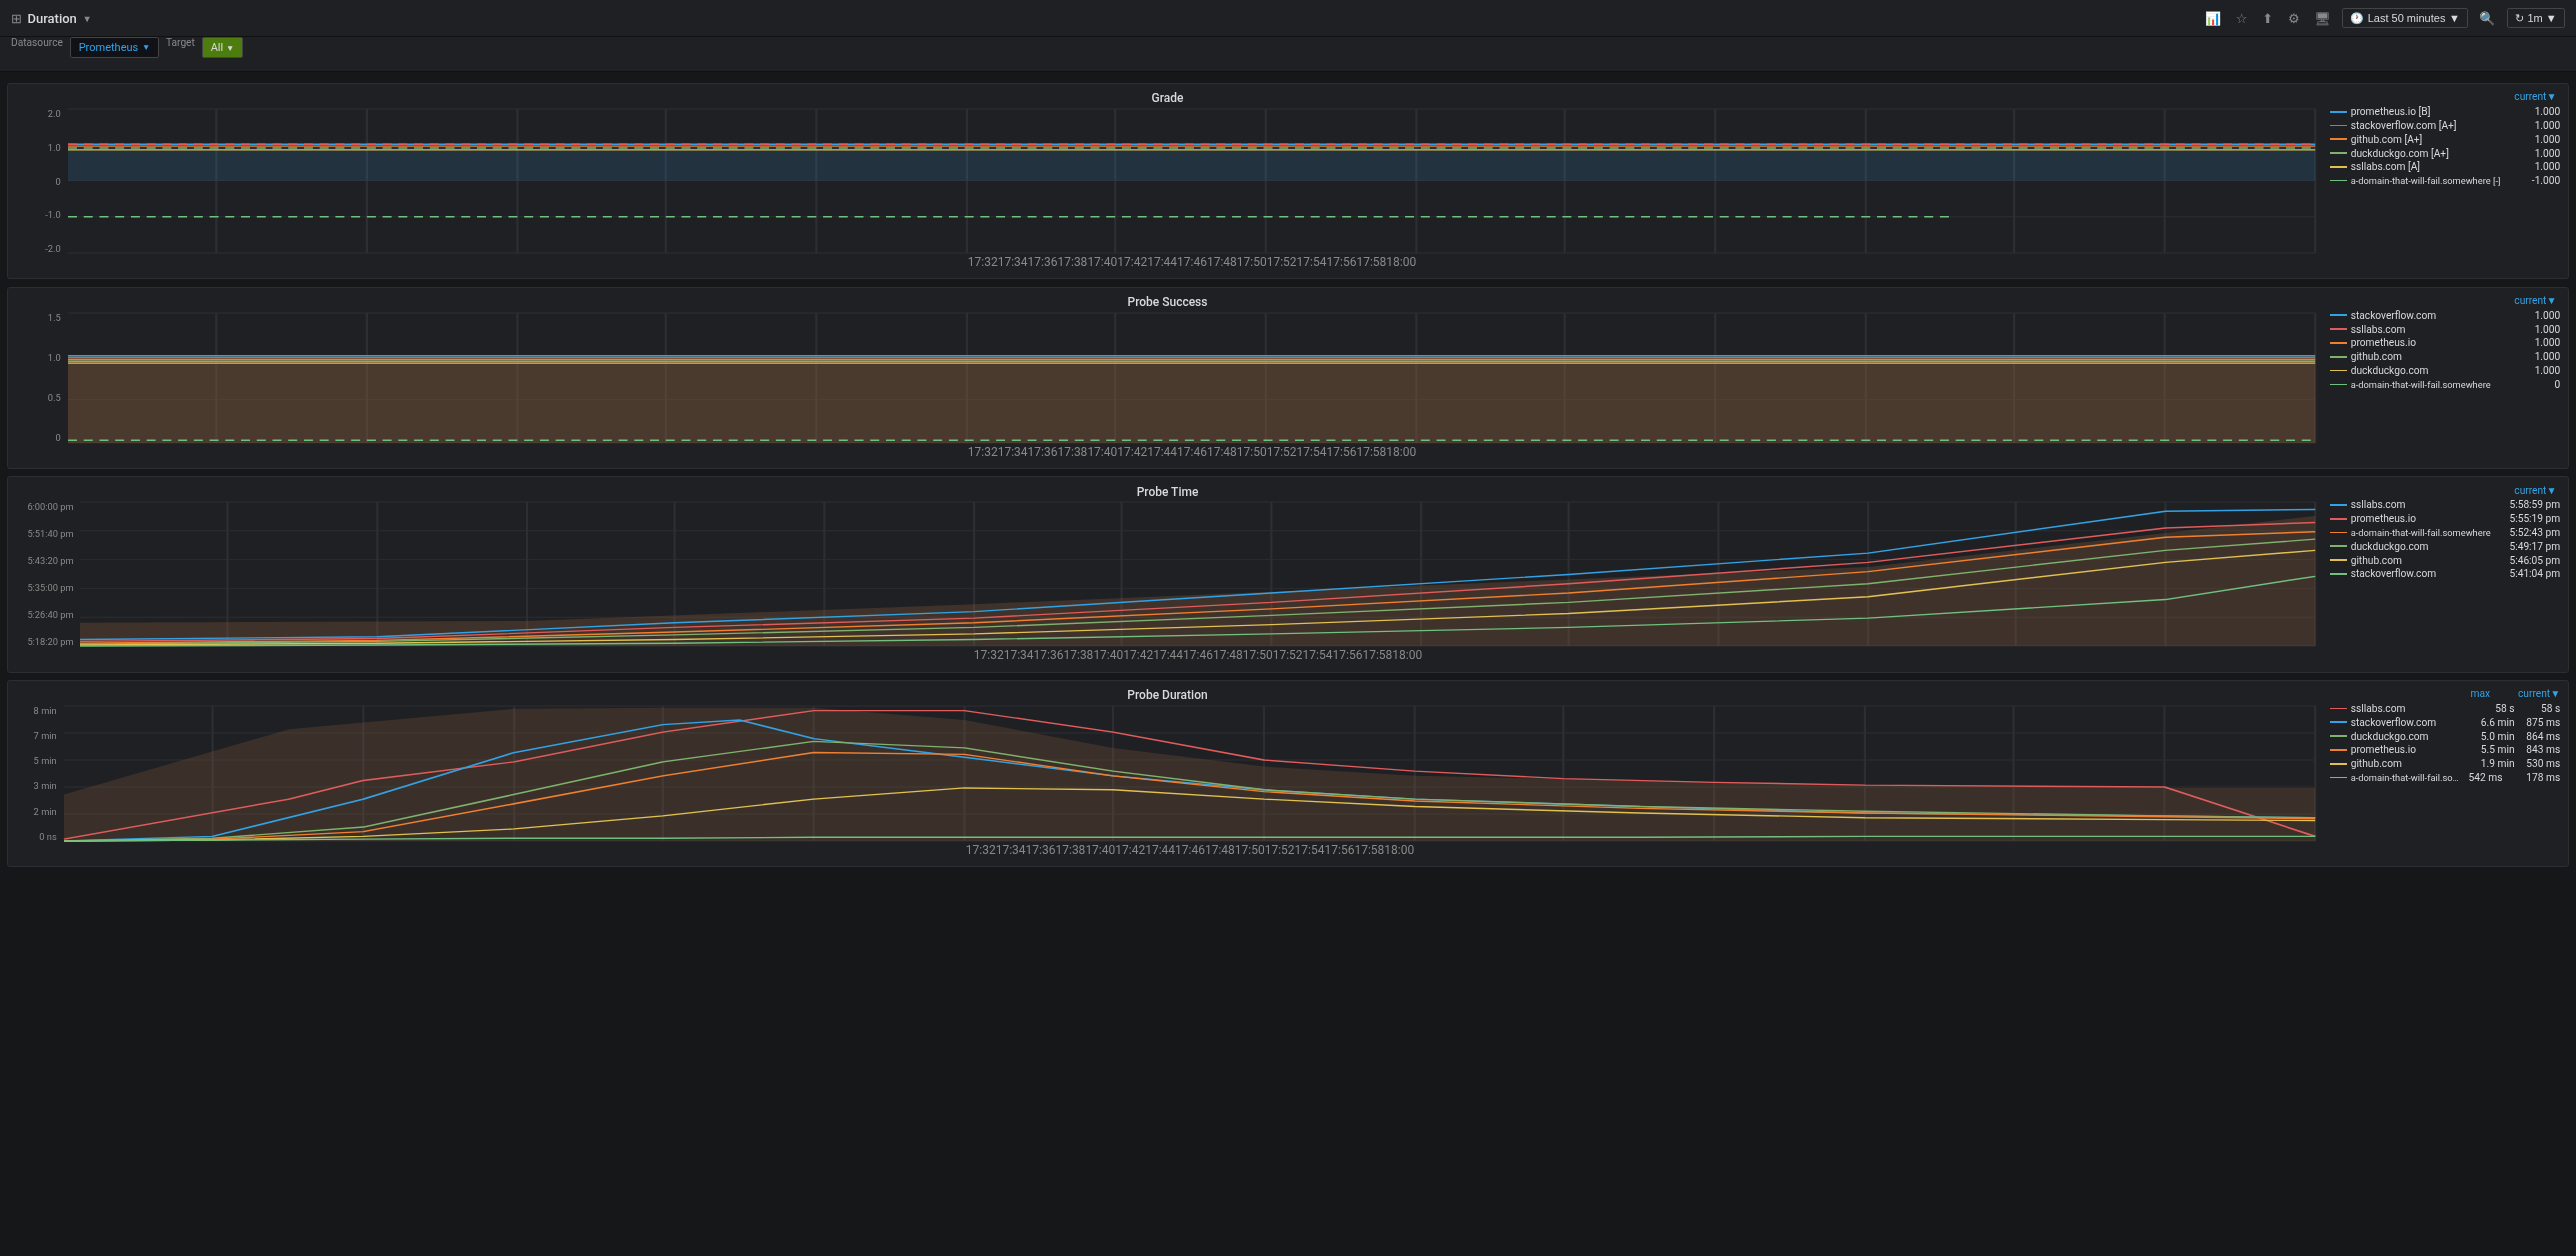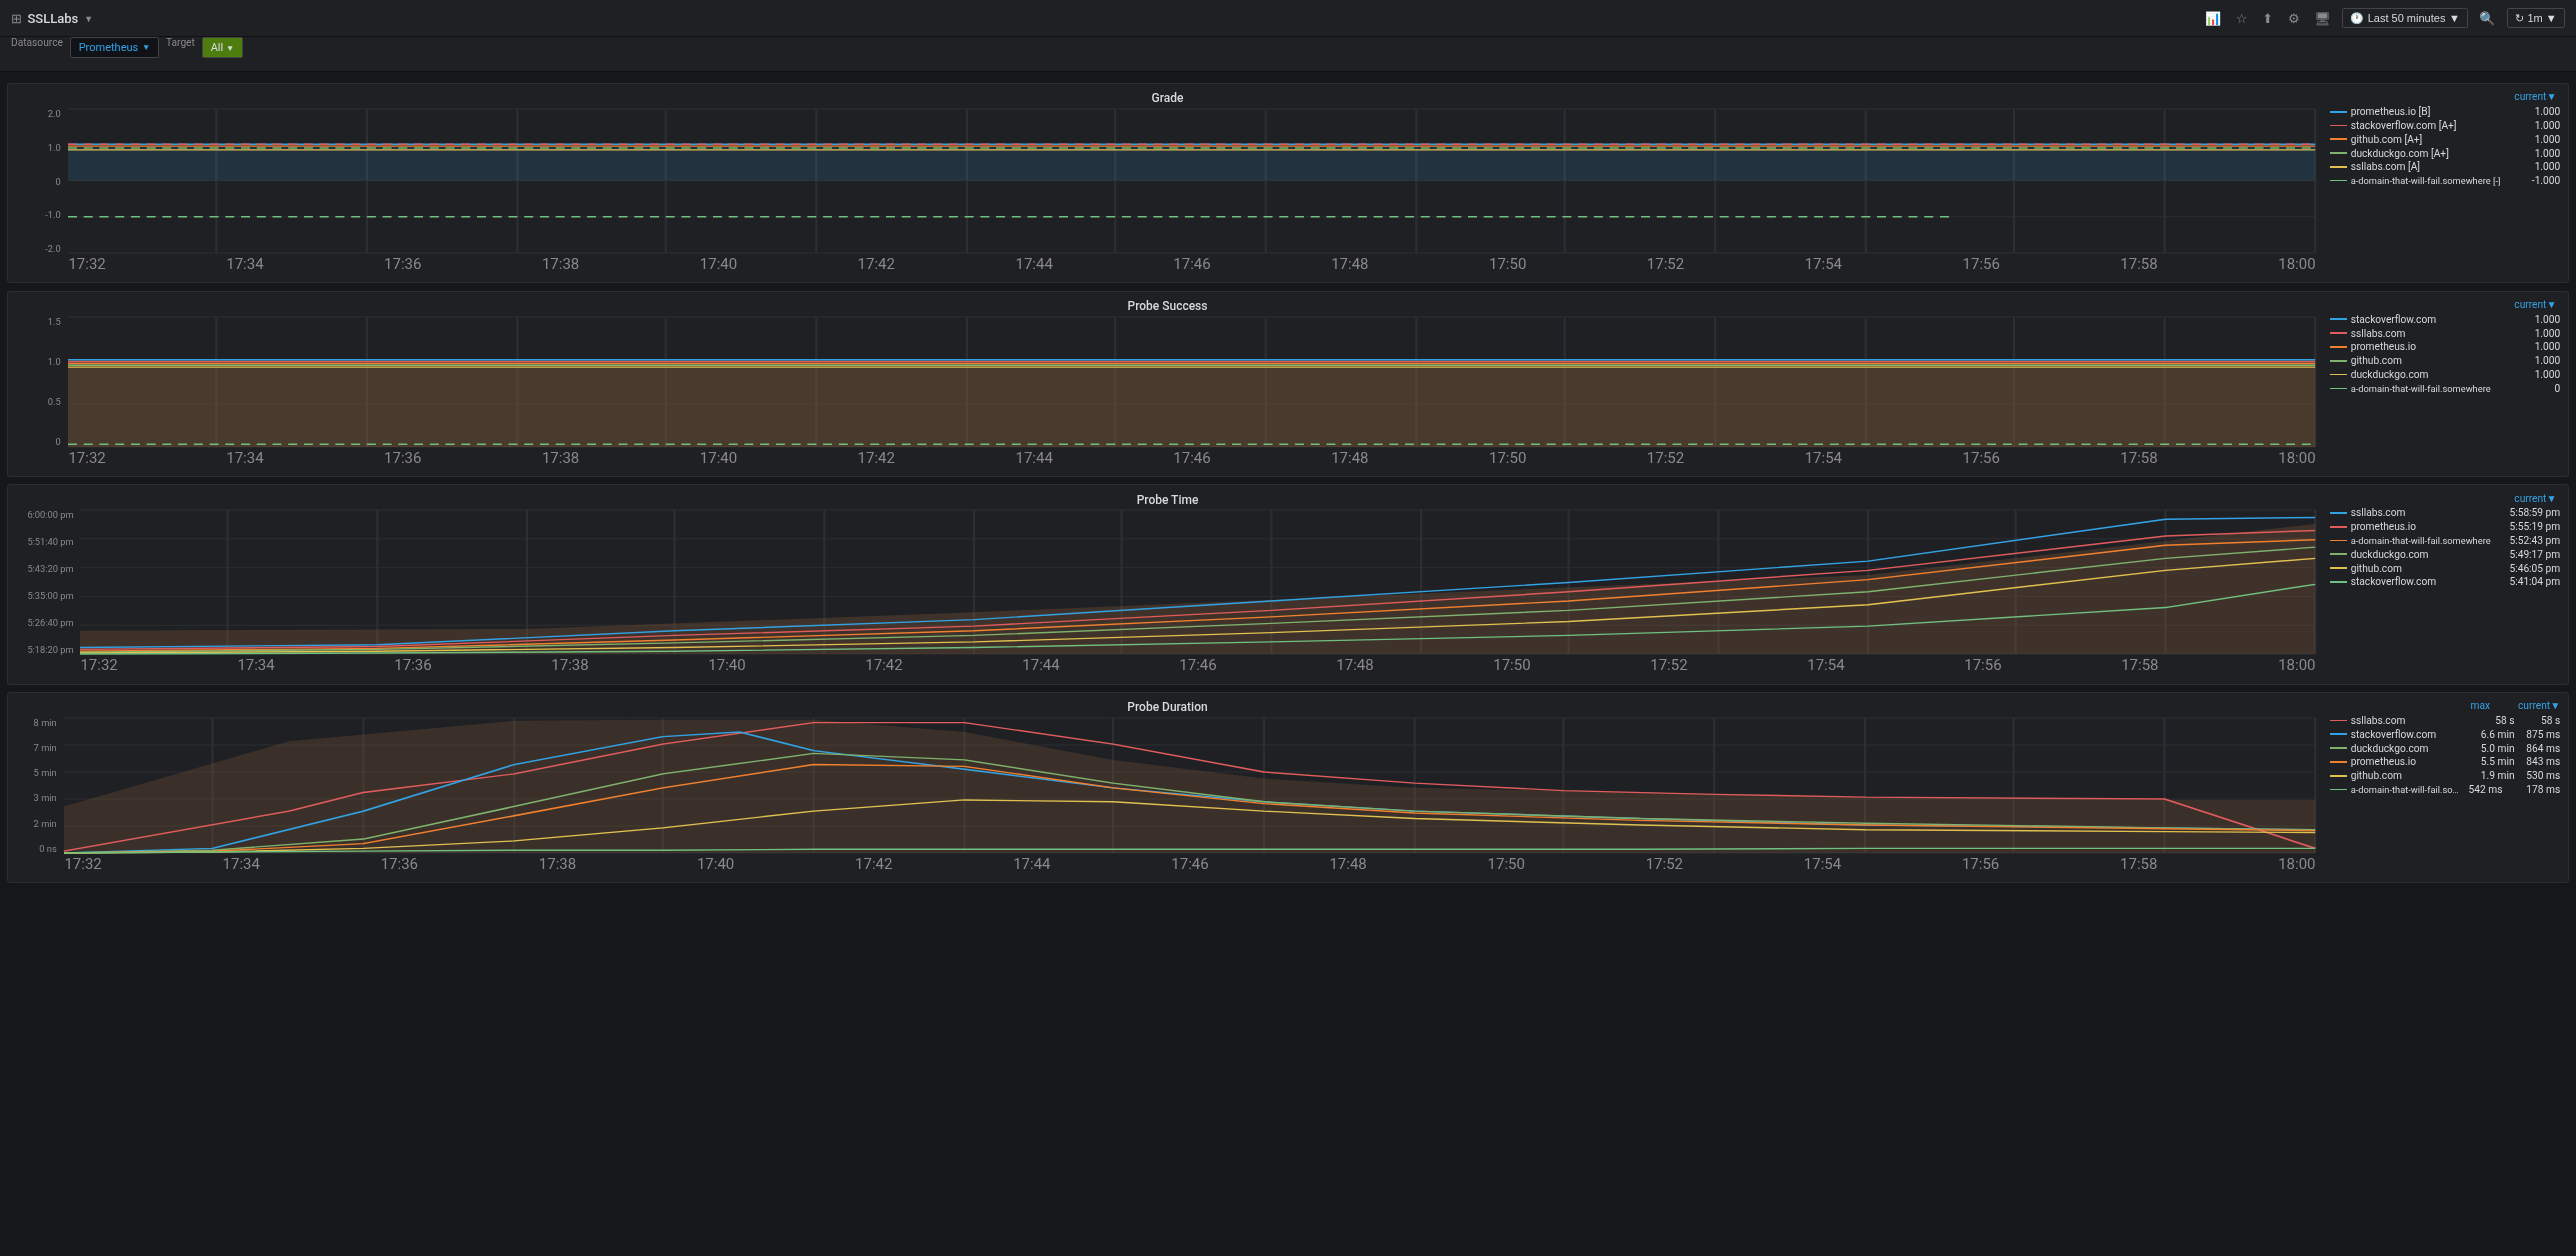--- a/index.html
+++ b/index.html
@@ -121,24 +121,24 @@
     }
     .chart-title {
       text-align: center;
       padding: 7.4px 0 3.7px;
       font-size: 12px;
       font-weight: 500;
       color: #d8d9da;
     }
     .chart-x-axis {
       display: flex;
-      justify-content: space-between;
+      justify-content: center;
       padding: 1.9px 0 5.6px;
       color: #898989;
-      font-size: 15px;
+      font-size: 12px;
       margin: 0 11px 0 51px;
     }
     .chart-y-axis {
       position: absolute;
       left: -51px;
       top: 0;
       bottom: 0;
       display: flex;
       flex-direction: column;
       justify-content: space-between;
@@ -218,21 +218,21 @@
       stroke: #2c2e33;
       stroke-width: 1;
     }
   </style>
 </head>
 <body>
 
 <div class="header">
   <div class="header-left">
     <span style="color:#898989;font-size:13px;">⊞</span>
-    <span class="header-title">SSLLabs</span>
+    <span class="header-title">Duration</span>
     <span style="color:#898989;font-size:9.3px;">▼</span>
   </div>
   <div class="header-right">
     <span class="header-icon">📊</span>
     <span class="header-icon">☆</span>
     <span class="header-icon">⬆</span>
     <span class="header-icon">⚙</span>
     <span class="header-icon">🖥</span>
     <button class="time-range-btn">
       <span>🕐</span>

